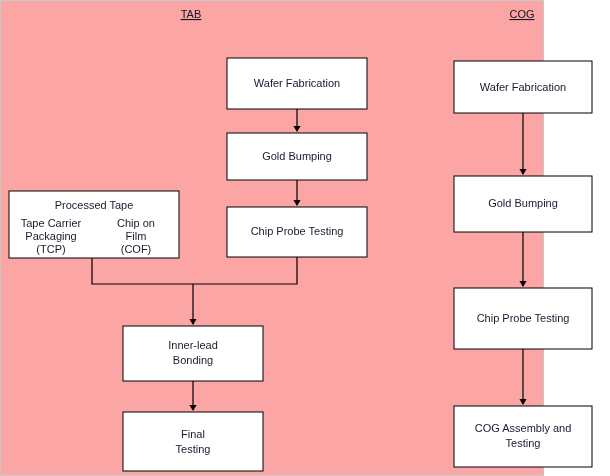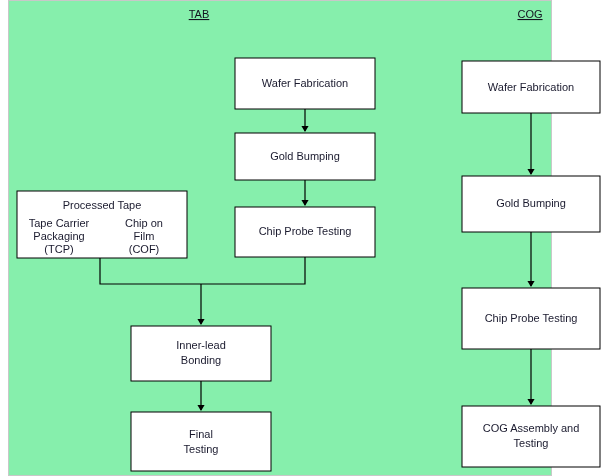--- a/index.html
+++ b/index.html
@@ -9,27 +9,27 @@
   }
   body {
     width: 610px;
     height: 476px;
     font-family: "Liberation Sans", sans-serif;
     position: relative;
     overflow: hidden;
   }
   #diagram-canvas {
     position: absolute;
-    left: 8px;
+    left: 0;
     top: 0;
     width: 544px;
     height: 476px;
     border: 1px solid #c8c8c8;
     box-sizing: border-box;
-    background: #86efac;
+    background: #fca5a5;
   }
   svg#flow {
     position: absolute;
     left: 0;
     top: 0;
     width: 610px;
     height: 476px;
     display: block;
   }
   .node-rect {

